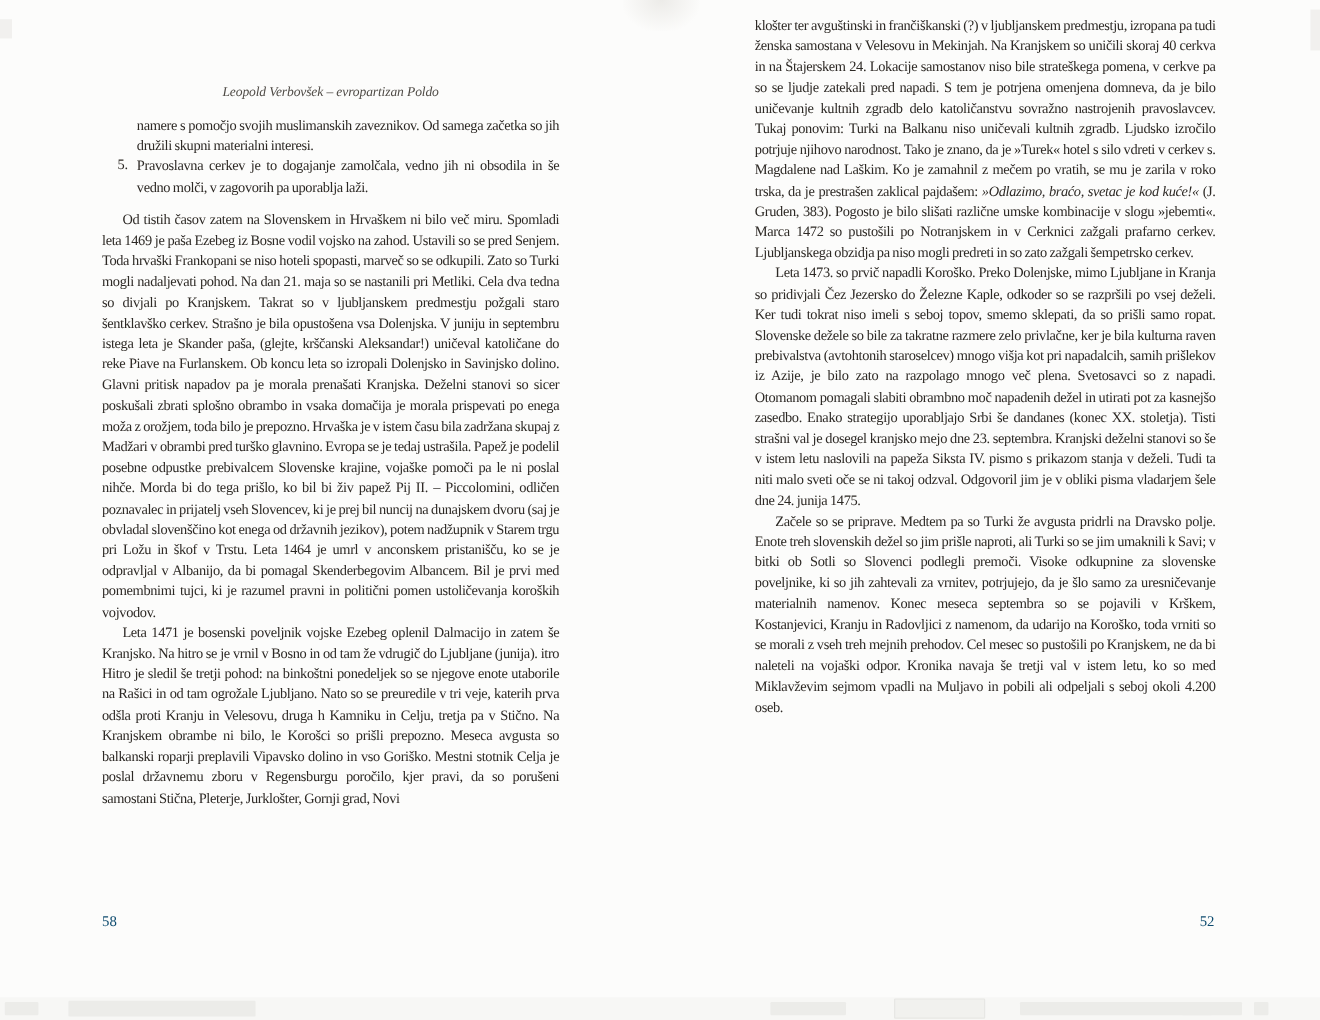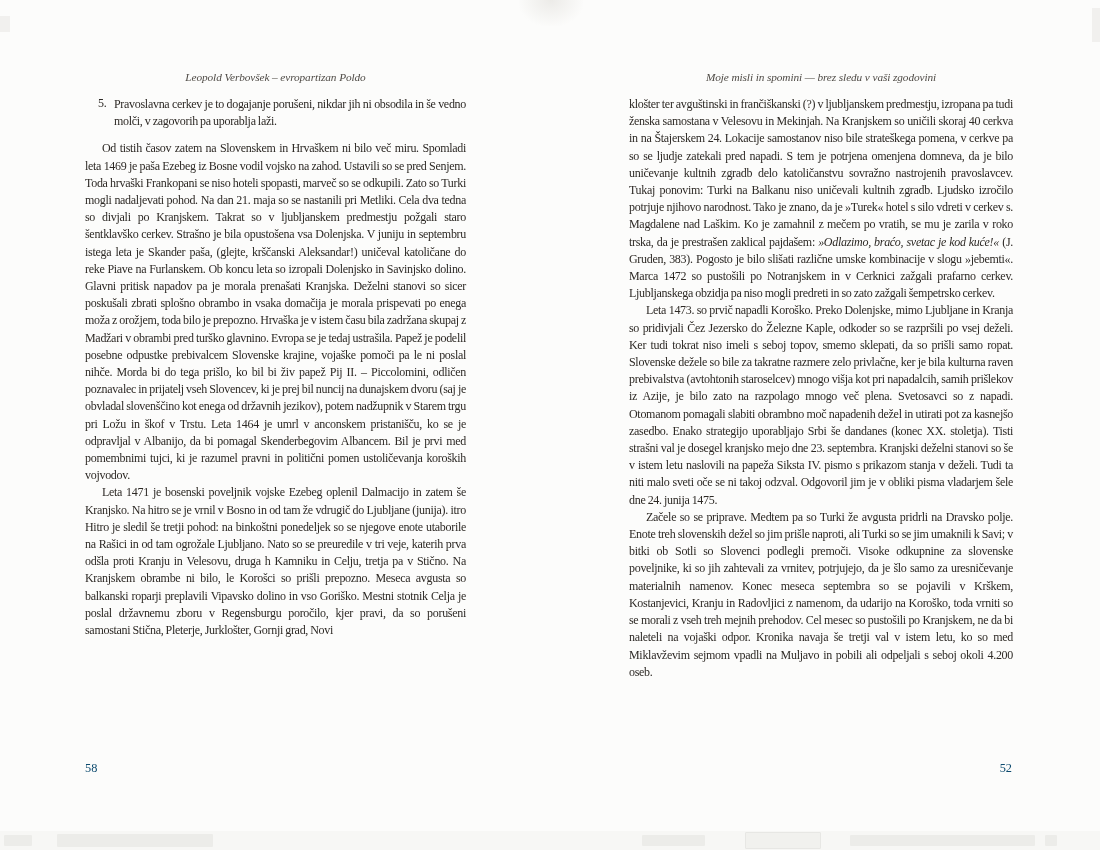--- a/index.html
+++ b/index.html
@@ -66,35 +66,35 @@
 </head>
 <body>
 
 <div class="spread">
 
   <section class="page left">
     <div class="col">
       <div class="running-header">Leopold Verbovšek – evropartizan Poldo</div>
       <div class="body-text">
         <div class="list-block">
+          <p class="list-cont">namere s pomočjo svojih muslimanskih zaveznikov. Od samega začetka so jih družili skupni materialni interesi.</p>
           <div class="list-item">
             <span class="list-num">5.</span>
-            <p class="list-text">Pravoslavna cerkev je to dogajanje porušeni, nikdar jih ni obsodila in še vedno molči, v zagovorih pa uporablja laži.</p>
+            <p class="list-text">Pravoslavna cerkev je to dogajanje zamolčala, vedno jih ni obsodila in še vedno molči, v zagovorih pa uporablja laži.</p>
           </div>
         </div>
         <p class="para indent">Od tistih časov zatem na Slovenskem in Hrvaškem ni bilo več miru. Spomladi leta 1469 je paša Ezebeg iz Bosne vodil vojsko na zahod. Ustavili so se pred Senjem. Toda hrvaški Frankopani se niso hoteli spopasti, marveč so se odkupili. Zato so Turki mogli nadaljevati pohod. Na dan 21. maja so se nastanili pri Metliki. Cela dva tedna so divjali po Kranjskem. Takrat so v ljubljanskem predmestju požgali staro šentklavško cerkev. Strašno je bila opustošena vsa Dolenjska. V juniju in septembru istega leta je Skander paša, (glejte, krščanski Aleksandar!) uničeval katoličane do reke Piave na Furlanskem. Ob koncu leta so izropali Dolenjsko in Savinjsko dolino. Glavni pritisk napadov pa je morala prenašati Kranjska. Deželni stanovi so sicer poskušali zbrati splošno obrambo in vsaka domačija je morala prispevati po enega moža z orožjem, toda bilo je prepozno. Hrvaška je v istem času bila zadržana skupaj z Madžari v obrambi pred turško glavnino. Evropa se je tedaj ustrašila. Papež je podelil posebne odpustke prebivalcem Slovenske krajine, vojaške pomoči pa le ni poslal nihče. Morda bi do tega prišlo, ko bil bi živ papež Pij II. – Piccolomini, odličen poznavalec in prijatelj vseh Slovencev, ki je prej bil nuncij na dunajskem dvoru (saj je obvladal slovenščino kot enega od državnih jezikov), potem nadžupnik v Starem trgu pri Ložu in škof v Trstu. Leta 1464 je umrl v anconskem pristanišču, ko se je odpravljal v Albanijo, da bi pomagal Skenderbegovim Albancem. Bil je prvi med pomembnimi tujci, ki je razumel pravni in politični pomen ustoličevanja koroških vojvodov.</p>
         <p class="para indent">Leta 1471 je bosenski poveljnik vojske Ezebeg oplenil Dalmacijo in zatem še Kranjsko. Na hitro se je vrnil v Bosno in od tam že vdrugič do Ljubljane (junija). itro Hitro je sledil še tretji pohod: na binkoštni ponedeljek so se njegove enote utaborile na Rašici in od tam ogrožale Ljubljano. Nato so se preuredile v tri veje, katerih prva odšla proti Kranju in Velesovu, druga h Kamniku in Celju, tretja pa v Stično. Na Kranjskem obrambe ni bilo, le Korošci so prišli prepozno. Meseca avgusta so balkanski roparji preplavili Vipavsko dolino in vso Goriško. Mestni stotnik Celja je poslal državnemu zboru v Regensburgu poročilo, kjer pravi, da so porušeni samostani Stična, Pleterje, Jurklošter, Gornji grad, Novi</p>
       </div>
     </div>
     <div class="page-number pn-left">58</div>
   </section>
 
   <section class="page right">
     <div class="col">
-      <div class="running-header">Moje misli in spomini — brez sledu v vaši zgodovini</div>
       <div class="body-text">
         <p class="para"><span>klošter ter avguštinski in frančiškanski (?) v ljubljanskem predmestju, izropana pa tudi ženska samostana v Velesovu in Mekinjah. Na Kranjskem so uničili skoraj 40 cerkva in na Štajerskem 24. Lokacije samostanov niso bile strateškega pomena, v cerkve pa so se ljudje zatekali pred napadi. S tem je potrjena omenjena domneva, da je bilo uničevanje kultnih zgradb delo katoličanstvu sovražno nastrojenih pravoslavcev. Tukaj ponovim: Turki na Balkanu niso uničevali kultnih zgradb. Ljudsko izročilo potrjuje njihovo narodnost. Tako je znano, da je »Turek« hotel s silo vdreti v cerkev s. Magdalene nad Laškim. Ko je zamahnil z mečem po vratih, se mu je zarila v roko trska, da je prestrašen zaklical pajdašem: </span><span class="it">»Odlazimo, braćo, svetac je kod kuće!«</span><span> (J. Gruden, 383). Pogosto je bilo slišati različne umske kombinacije v slogu »jebemti«. Marca 1472 so pustošili po Notranjskem in v Cerknici zažgali prafarno cerkev. Ljubljanskega obzidja pa niso mogli predreti in so zato zažgali šempetrsko cerkev.</span></p>
         <p class="para indent">Leta 1473. so prvič napadli Koroško. Preko Dolenjske, mimo Ljubljane in Kranja so pridivjali Čez Jezersko do Železne Kaple, odkoder so se razpršili po vsej deželi. Ker tudi tokrat niso imeli s seboj topov, smemo sklepati, da so prišli samo ropat. Slovenske dežele so bile za takratne razmere zelo privlačne, ker je bila kulturna raven prebivalstva (avtohtonih staroselcev) mnogo višja kot pri napadalcih, samih prišlekov iz Azije, je bilo zato na razpolago mnogo več plena. Svetosavci so z napadi. Otomanom pomagali slabiti obrambno moč napadenih dežel in utirati pot za kasnejšo zasedbo. Enako strategijo uporabljajo Srbi še dandanes (konec XX. stoletja). Tisti strašni val je dosegel kranjsko mejo dne 23. septembra. Kranjski deželni stanovi so še v istem letu naslovili na papeža Siksta IV. pismo s prikazom stanja v deželi. Tudi ta niti malo sveti oče se ni takoj odzval. Odgovoril jim je v obliki pisma vladarjem šele dne 24. junija 1475.</p>
         <p class="para indent">Začele so se priprave. Medtem pa so Turki že avgusta pridrli na Dravsko polje. Enote treh slovenskih dežel so jim prišle naproti, ali Turki so se jim umaknili k Savi; v bitki ob Sotli so Slovenci podlegli premoči. Visoke odkupnine za slovenske poveljnike, ki so jih zahtevali za vrnitev, potrjujejo, da je šlo samo za uresničevanje materialnih namenov. Konec meseca septembra so se pojavili v Krškem, Kostanjevici, Kranju in Radovljici z namenom, da udarijo na Koroško, toda vrniti so se morali z vseh treh mejnih prehodov. Cel mesec so pustošili po Kranjskem, ne da bi naleteli na vojaški odpor. Kronika navaja še tretji val v istem letu, ko so med Miklavževim sejmom vpadli na Muljavo in pobili ali odpeljali s seboj okoli 4.200 oseb.</p>
       </div>
     </div>
     <div class="page-number pn-right">52</div>
   </section>
 
 </div>

